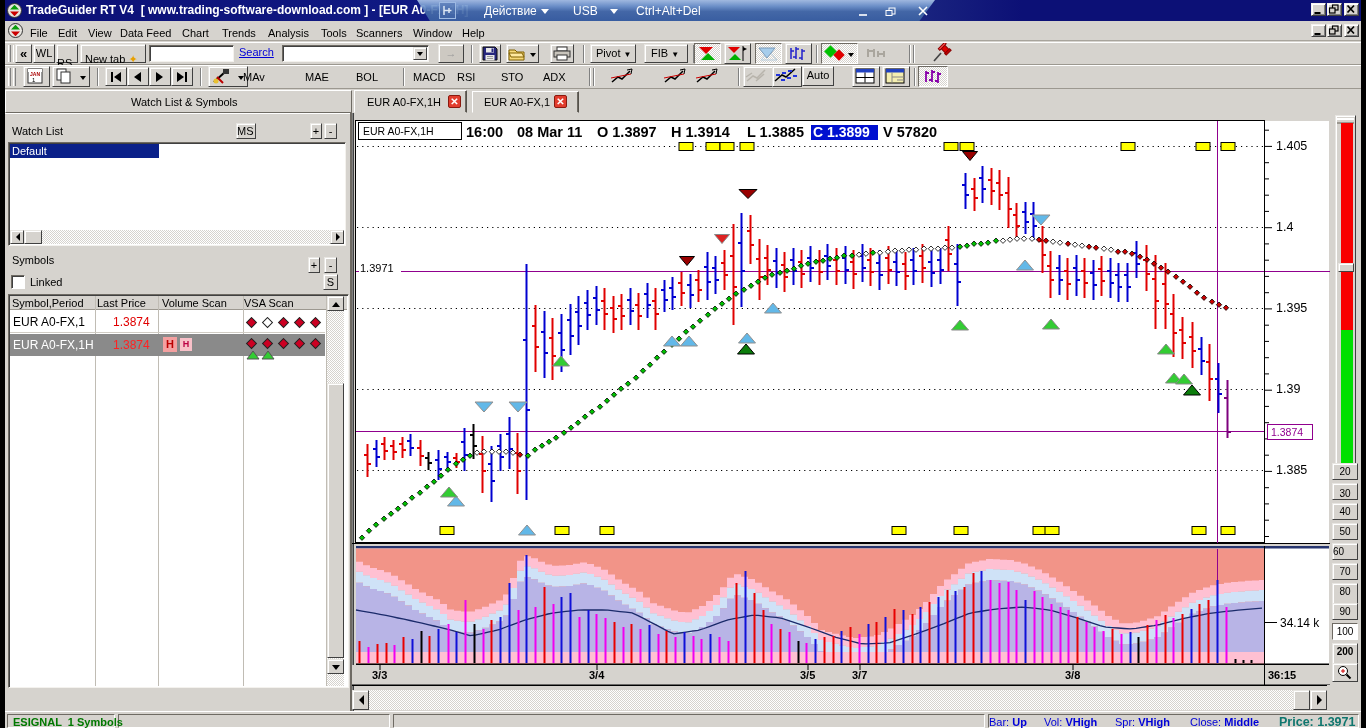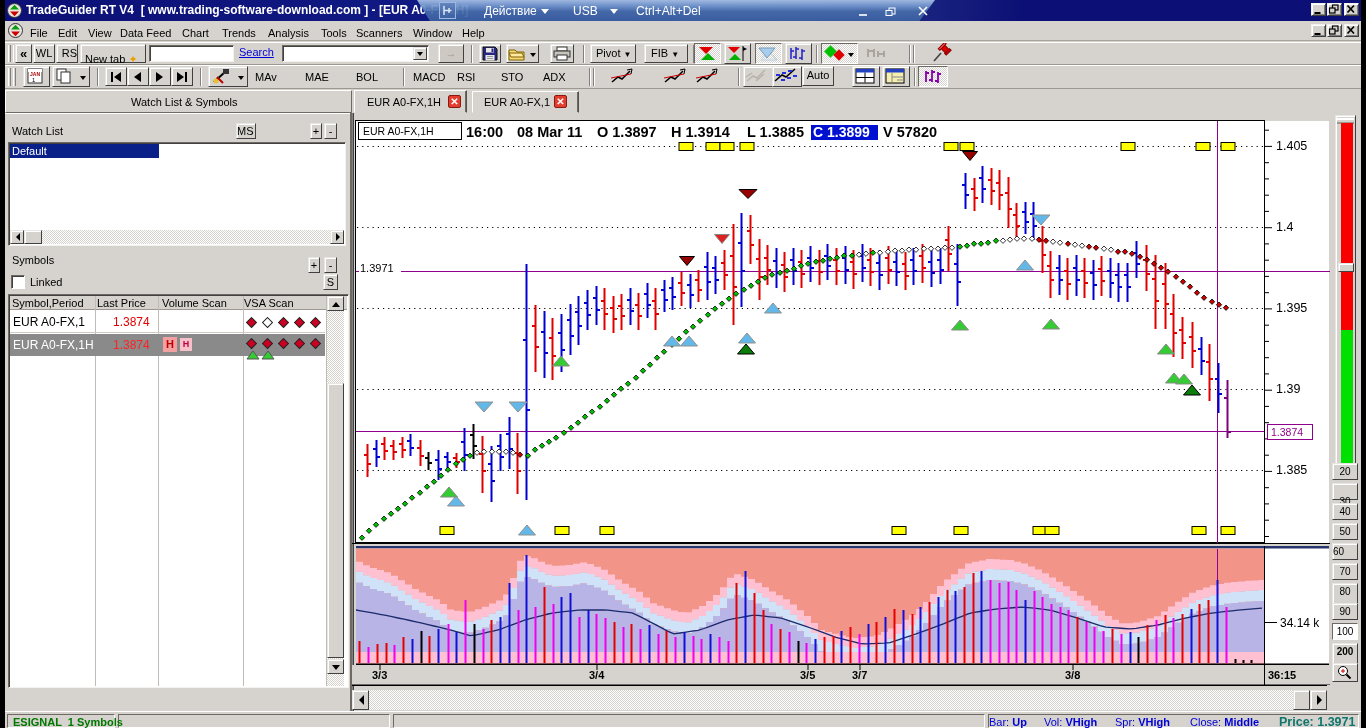--- a/index.html
+++ b/index.html
@@ -92,21 +92,21 @@
     <div class="abs" style="left:0;top:42px;width:1356px;height:23px;background:#d6d3ce;border-top:1px solid #fff;border-bottom:1px solid #9c9890"></div>
     <div class="abs grip" style="left:3px;top:45px;height:17px"></div>
     <div class="abs grip" style="left:8px;top:45px;height:17px"></div>
     <div class="abs raised2" style="left:10px;top:44px;width:17px;height:19px;">
       <div style="font-weight:bold;font-size:13px;text-align:center;margin-top:1px">«</div>
     </div>
     <div class="abs raised2" style="left:28px;top:44px;width:22px;height:19px;">
       <div class="t11" style="text-align:center;margin-top:2px">WL</div>
     </div>
     <div class="abs raised2" style="left:51px;top:44px;width:22px;height:19px;">
-      <div class="t11" style="text-align:right;margin-top:2px">RS</div>
+      <div class="t11" style="text-align:left;margin-top:12px">RS</div>
     </div>
     <div class="abs raised2" style="left:75px;top:44px;width:66px;height:19px;">
       <div class="t11" style="margin:8px 0 0 4px">New tab <span style="color:#e8a000">✦</span></div>
     </div>
     <div class="abs white-in" style="left:144px;top:45px;width:85px;height:17px"></div>
     <div class="abs" style="left:234px;top:46px;font-size:11px;color:#0000d8;text-decoration:underline">Search</div>
     <div class="abs white-in" style="left:277px;top:45px;width:147px;height:17px"></div>
     <div class="abs raised2" style="left:408px;top:47px;width:14px;height:13px">
       <div style="width:0;height:0;border:3px solid transparent;border-top:4px solid #000;margin:4px 0 0 3px"></div>
     </div>
@@ -201,21 +201,21 @@
         <polygon points="3,2 3,12 10,7" fill="#000"></polygon>
         <path d="M12 2v10" stroke="#000" stroke-width="2"></path>
       </svg></div>
     <div class="abs sep" style="left:195px;top:68px;height:18px"></div>
     <div class="abs raised2" style="left:203px;top:66px;width:40px;height:21px;"><svg width="20" height="17" viewBox="0 0 20 17" style="margin:1px 2px">
         <path d="M3 14L14 4" stroke="#000" stroke-width="2"></path>
         <rect x="12" y="1" width="6" height="5" fill="#333"></rect>
         <path d="M6 9l6 6" stroke="#b00" stroke-width="2"></path>
         <circle cx="5" cy="13" r="2.5" fill="#e8c030"></circle>
       </svg><div style="position:absolute;right:3px;top:9px;width:0;height:0;border:3px solid transparent;border-top:4px solid #000"></div></div>
-    <div class="abs t11" style="left:250px;top:71px">MAv</div>
+    <div class="abs t11" style="left:238px;top:71px">MAv</div>
     <div class="abs t11" style="left:300px;top:71px">MAE</div>
     <div class="abs t11" style="left:351px;top:71px">BOL</div>
     <div class="abs sep" style="left:398px;top:68px;height:18px"></div>
     <div class="abs t11" style="left:408px;top:71px">MACD</div>
     <div class="abs t11" style="left:452px;top:71px">RSI</div>
     <div class="abs t11" style="left:496px;top:71px">STO</div>
     <div class="abs t11" style="left:538px;top:71px">ADX</div>
     <div class="abs sep" style="left:584px;top:68px;height:18px"></div>
     <div class="abs sep" style="left:588px;top:68px;height:18px"></div>
     <div class="abs" style="left:605px;top:67px"><svg width="26" height="18" viewBox="0 0 26 18">
@@ -1017,21 +1017,21 @@
     <div class="abs raised2" style="left:1330px;top:115px;width:21px;height:357px"></div>
     <div class="abs" style="left:1332px;top:118px;width:17px;height:6px;border-top:2px solid #fff;border-bottom:2px solid #9c9890"></div>
     <div class="abs" style="left:1336px;top:123px;width:12px;height:140px;background:#f80000"></div>
     <div class="abs raised2" style="left:1333px;top:263px;width:16px;height:9px"></div>
     <div class="abs" style="left:1336px;top:272px;width:12px;height:58px;background:#f80000"></div>
     <div class="abs" style="left:1336px;top:330px;width:12px;height:136px;background:#00e000"></div>
     <div class="abs raised2" style="left:1327px;top:463px;width:26px;height:17px;">
       <div style="font-size:10px;text-align:center;margin-top:2px">20</div>
     </div>
     <div class="abs raised2" style="left:1327px;top:483px;width:26px;height:17px;">
-      <div style="font-size:10px;text-align:center;margin-top:12px">30</div>
+      <div style="font-size:10px;text-align:center;margin-top:4px">30</div>
     </div>
     <div class="abs raised2" style="left:1327px;top:503px;width:26px;height:17px;">
       <div style="font-size:10px;text-align:center;margin-top:2px">40</div>
     </div>
     <div class="abs raised2" style="left:1327px;top:523px;width:26px;height:17px;">
       <div style="font-size:10px;text-align:center;margin-top:2px">50</div>
     </div>
     <div class="abs raised2" style="left:1327px;top:543px;width:26px;height:17px;">
       <div style="font-size:10px;text-align:left;margin-top:2px">60</div>
     </div>

